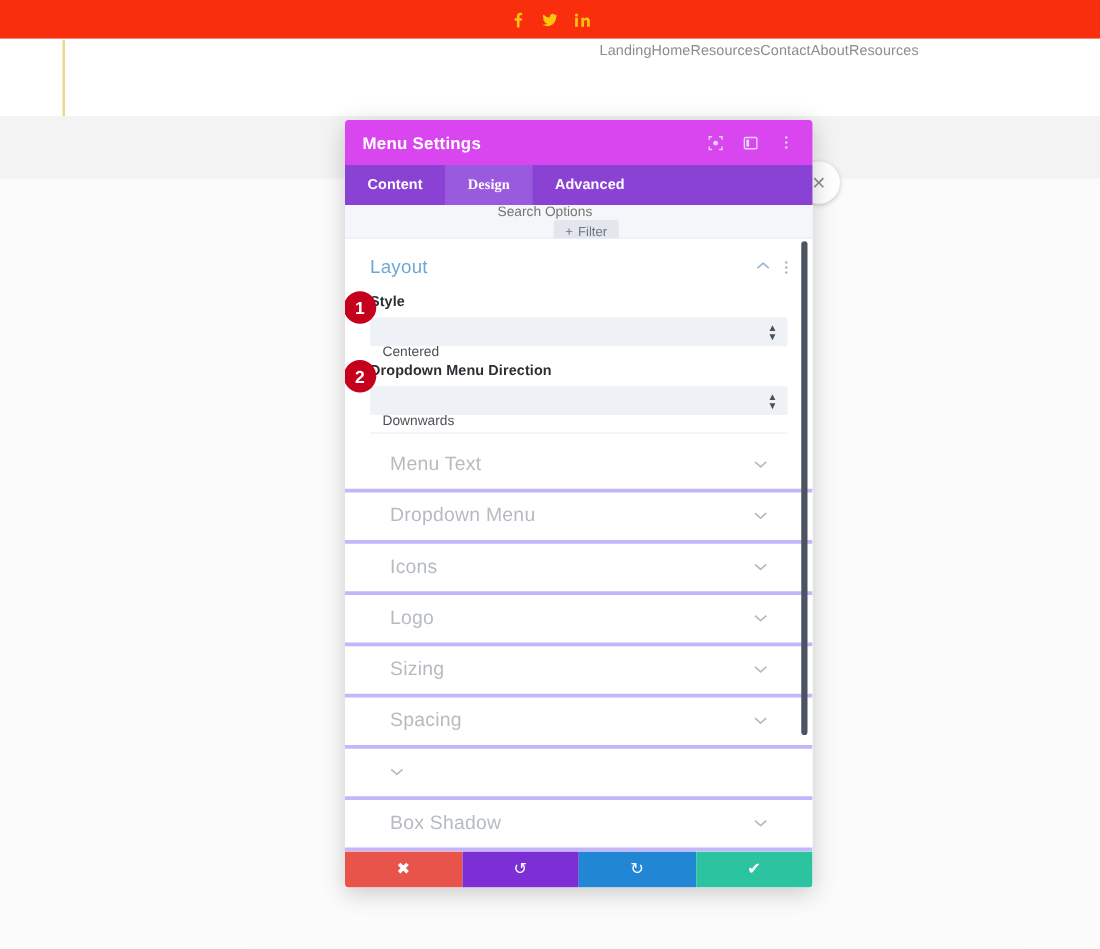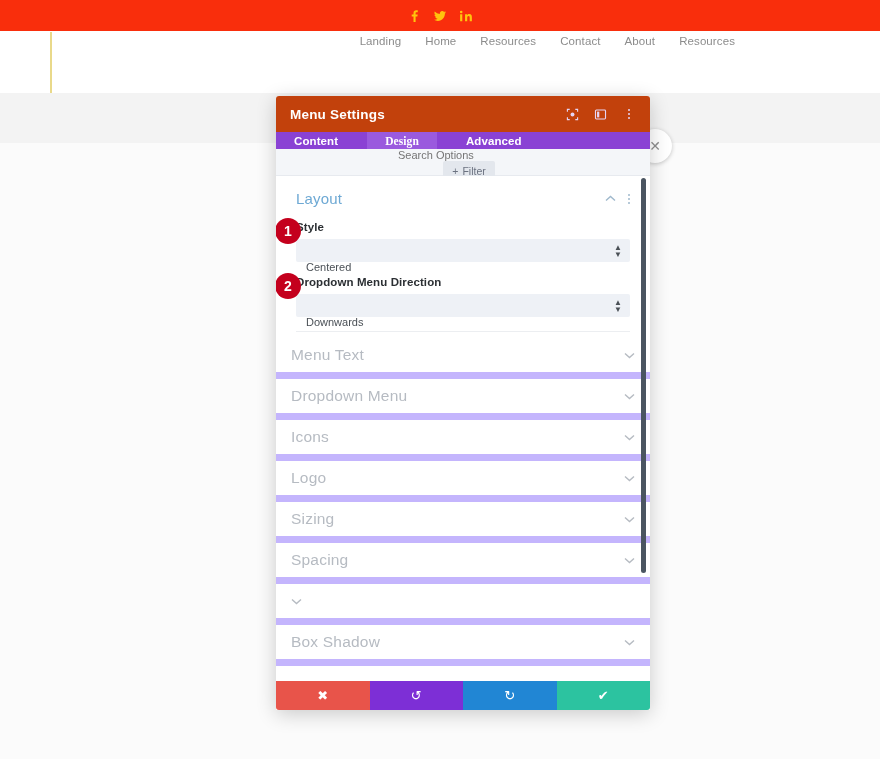--- a/index.html
+++ b/index.html
@@ -39,21 +39,21 @@
   }
   .gold-rule {
     position: absolute;
     left: 50px; top: 1px;
     width: 2px; height: 61px;
     background: #e9d98a;
   }
   .site-nav {
     position: absolute;
     right: 145px; top: 4px;
-    display: flex; gap: 24px;
+    display: flex; gap: 0;
     align-items: center;
   }
   .site-nav a {
     color: #8c8c8c;
     font-size: 11.5px;
     text-decoration: none;
     letter-spacing: .1px;
   }
 
   
@@ -92,21 +92,21 @@
     width: 374px; height: 614px;
     background: #ffffff;
     box-shadow: 0 4px 20px rgba(0,0,0,.20);
     z-index: 5;
     display: flex; flex-direction: column;
     border-radius: 3px 3px 0 0;
     overflow: visible;
   }
   .modal-titlebar {
     height: 36px;
-    background: #c2410c;
+    background: #d946ef;
     display: flex; align-items: center;
     padding: 0 14px;
     border-radius: 3px 3px 0 0;
   }
   .modal-title {
     color: #ffffff;
     font-size: 13.5px;
     font-weight: bold;
     letter-spacing: .2px;
     flex: 1;
@@ -118,24 +118,23 @@
     align-items: center; justify-content: center;
     width: 15px; height: 15px;
     cursor: pointer;
   }
   .dots-v {
     display: flex; flex-direction: column; gap: 2px; align-items: center;
   }
   .dots-v i { width: 2px; height: 2px; background: #e6d5f5; border-radius: 50%; display:block;}
 
   .modal-tabs {
-    height: 17px;
+    height: 32px;
     background: #8a42d4;
     display: flex;
-    gap: 11px;
   }
   .modal-tabs .tab {
     padding: 0 18px;
     display: flex; align-items: center; justify-content: center;
     color: #ffffff;
     font-size: 11.5px;
     font-weight: bold;
     cursor: pointer;
     letter-spacing: .1px;
   }
@@ -233,22 +232,22 @@
     z-index: 9;
     font-family: "Liberation Sans", sans-serif;
   }
 
   .sec-divider { height: 1px; background: #eceef1; margin: 6px 0 0 0; }
 
   
   .acc-row {
     height: 41px;
     display: flex; align-items: center;
-    padding: 0 15px;
-    border-bottom: 7px solid #c4b5fd;
+    padding: 0 36px;
+    border-bottom: 3px solid #c4b5fd;
     cursor: pointer;
   }
   .acc-row .acc-title {
     flex: 1;
     color: #b6bbc2;
     font-size: 15.5px;
     letter-spacing: .2px;
   }
 
   

